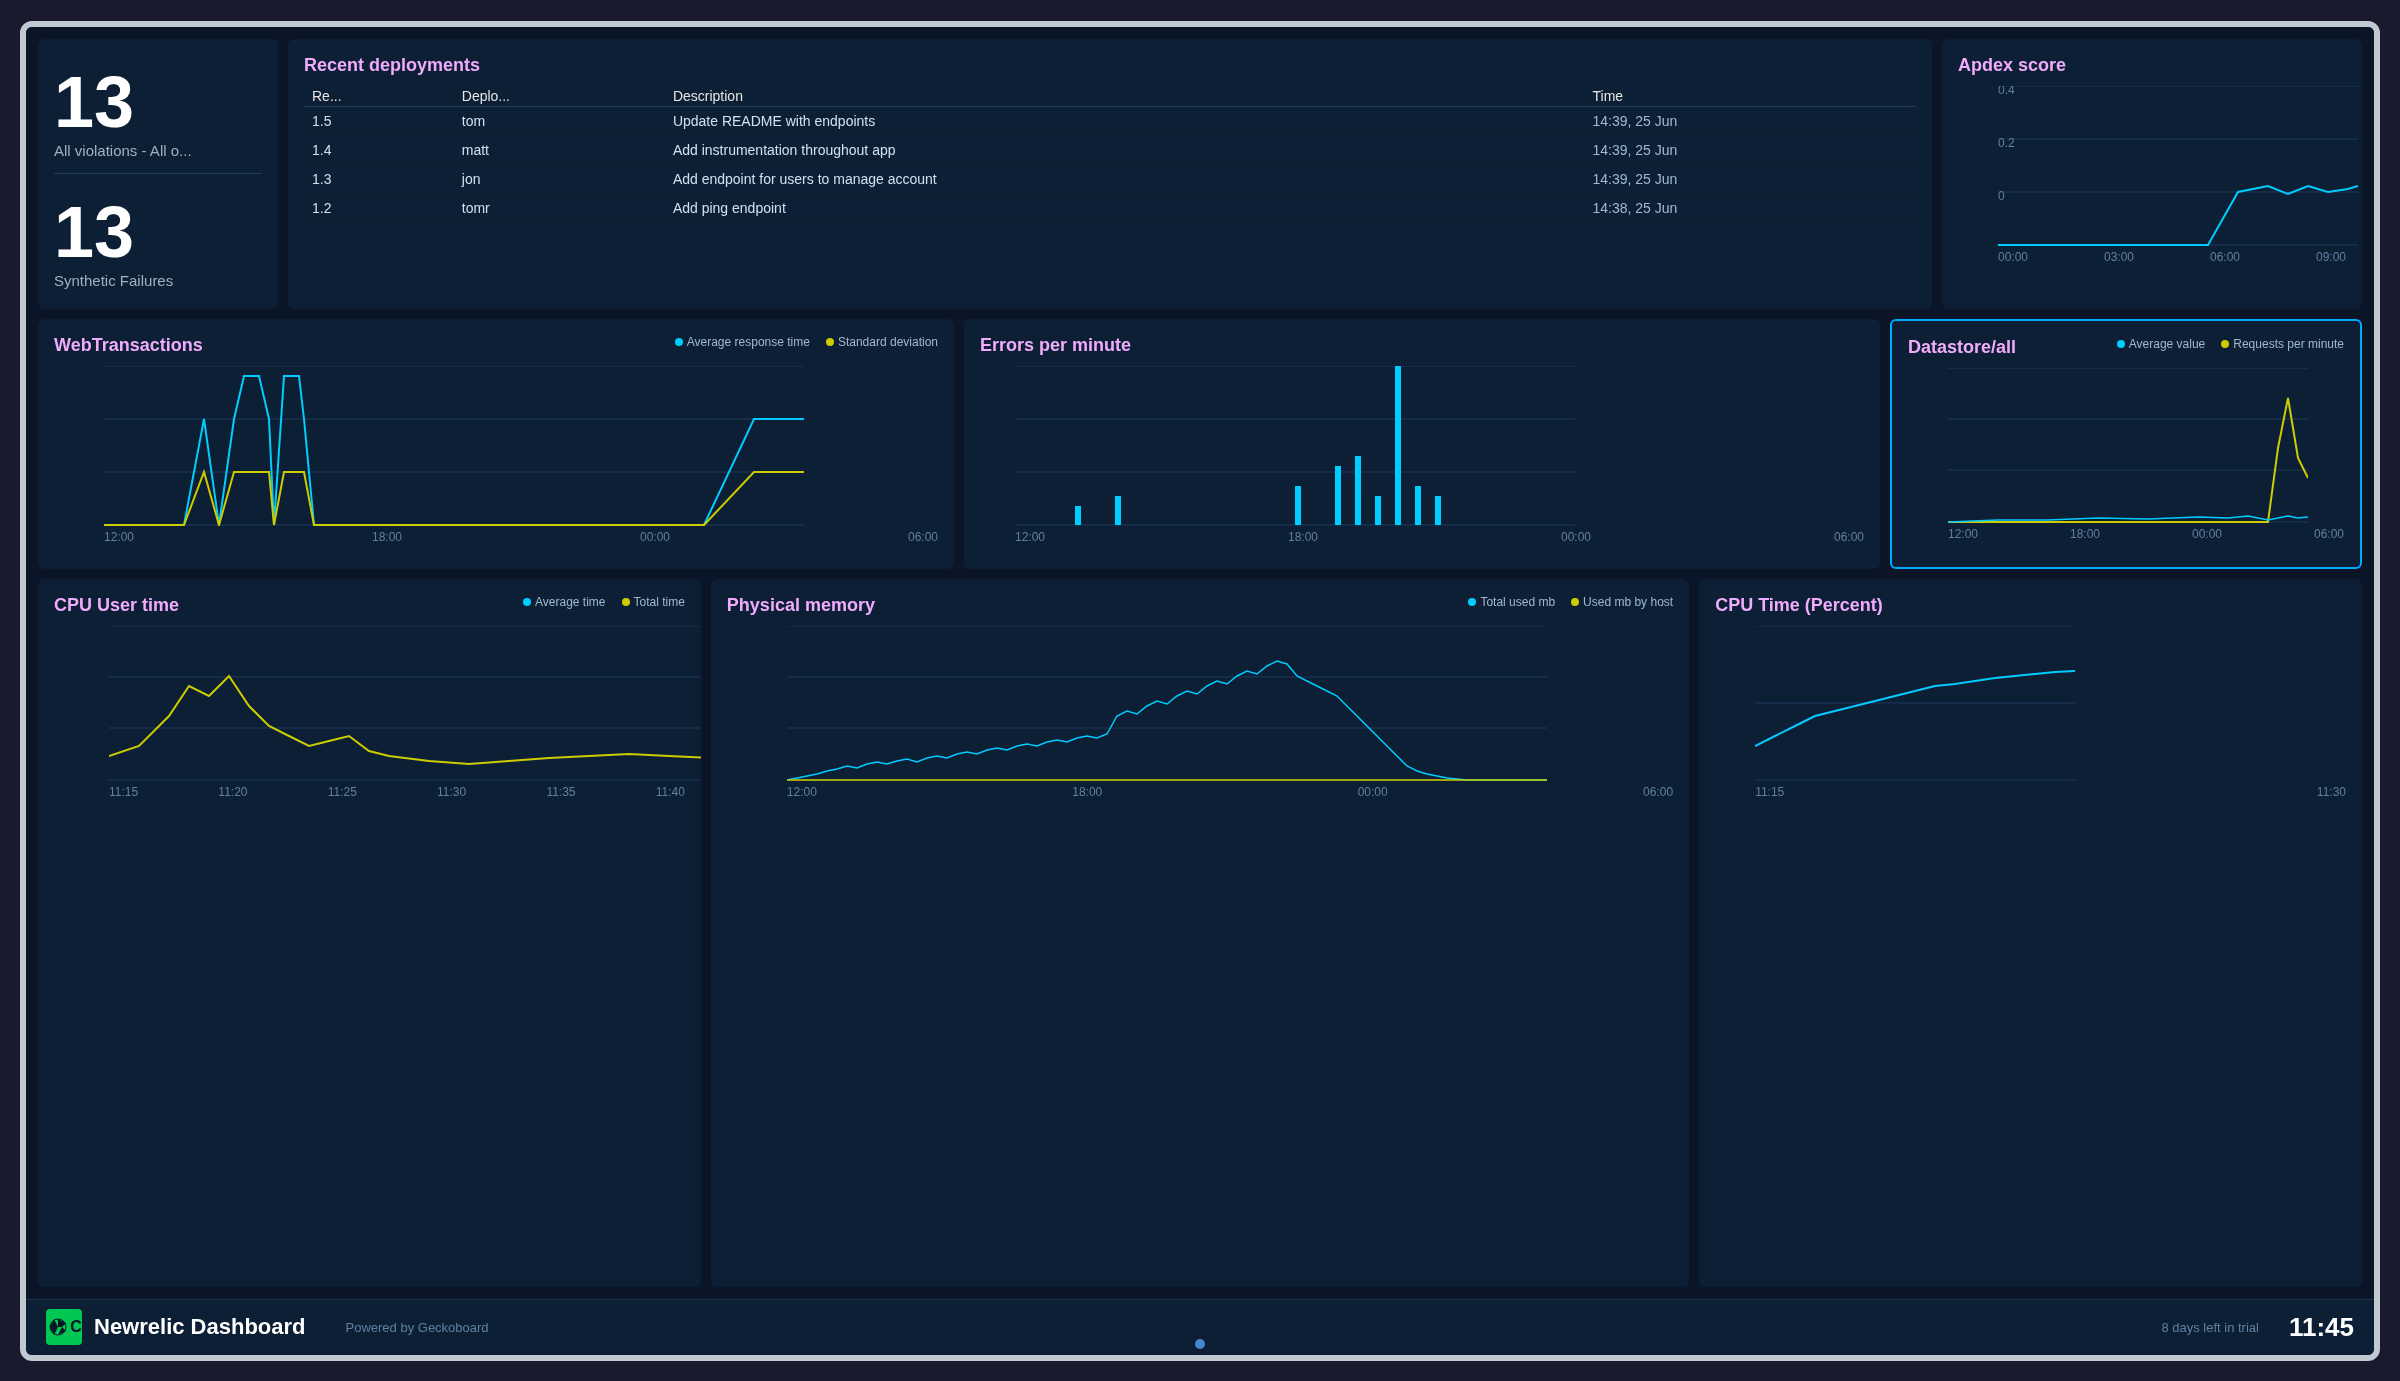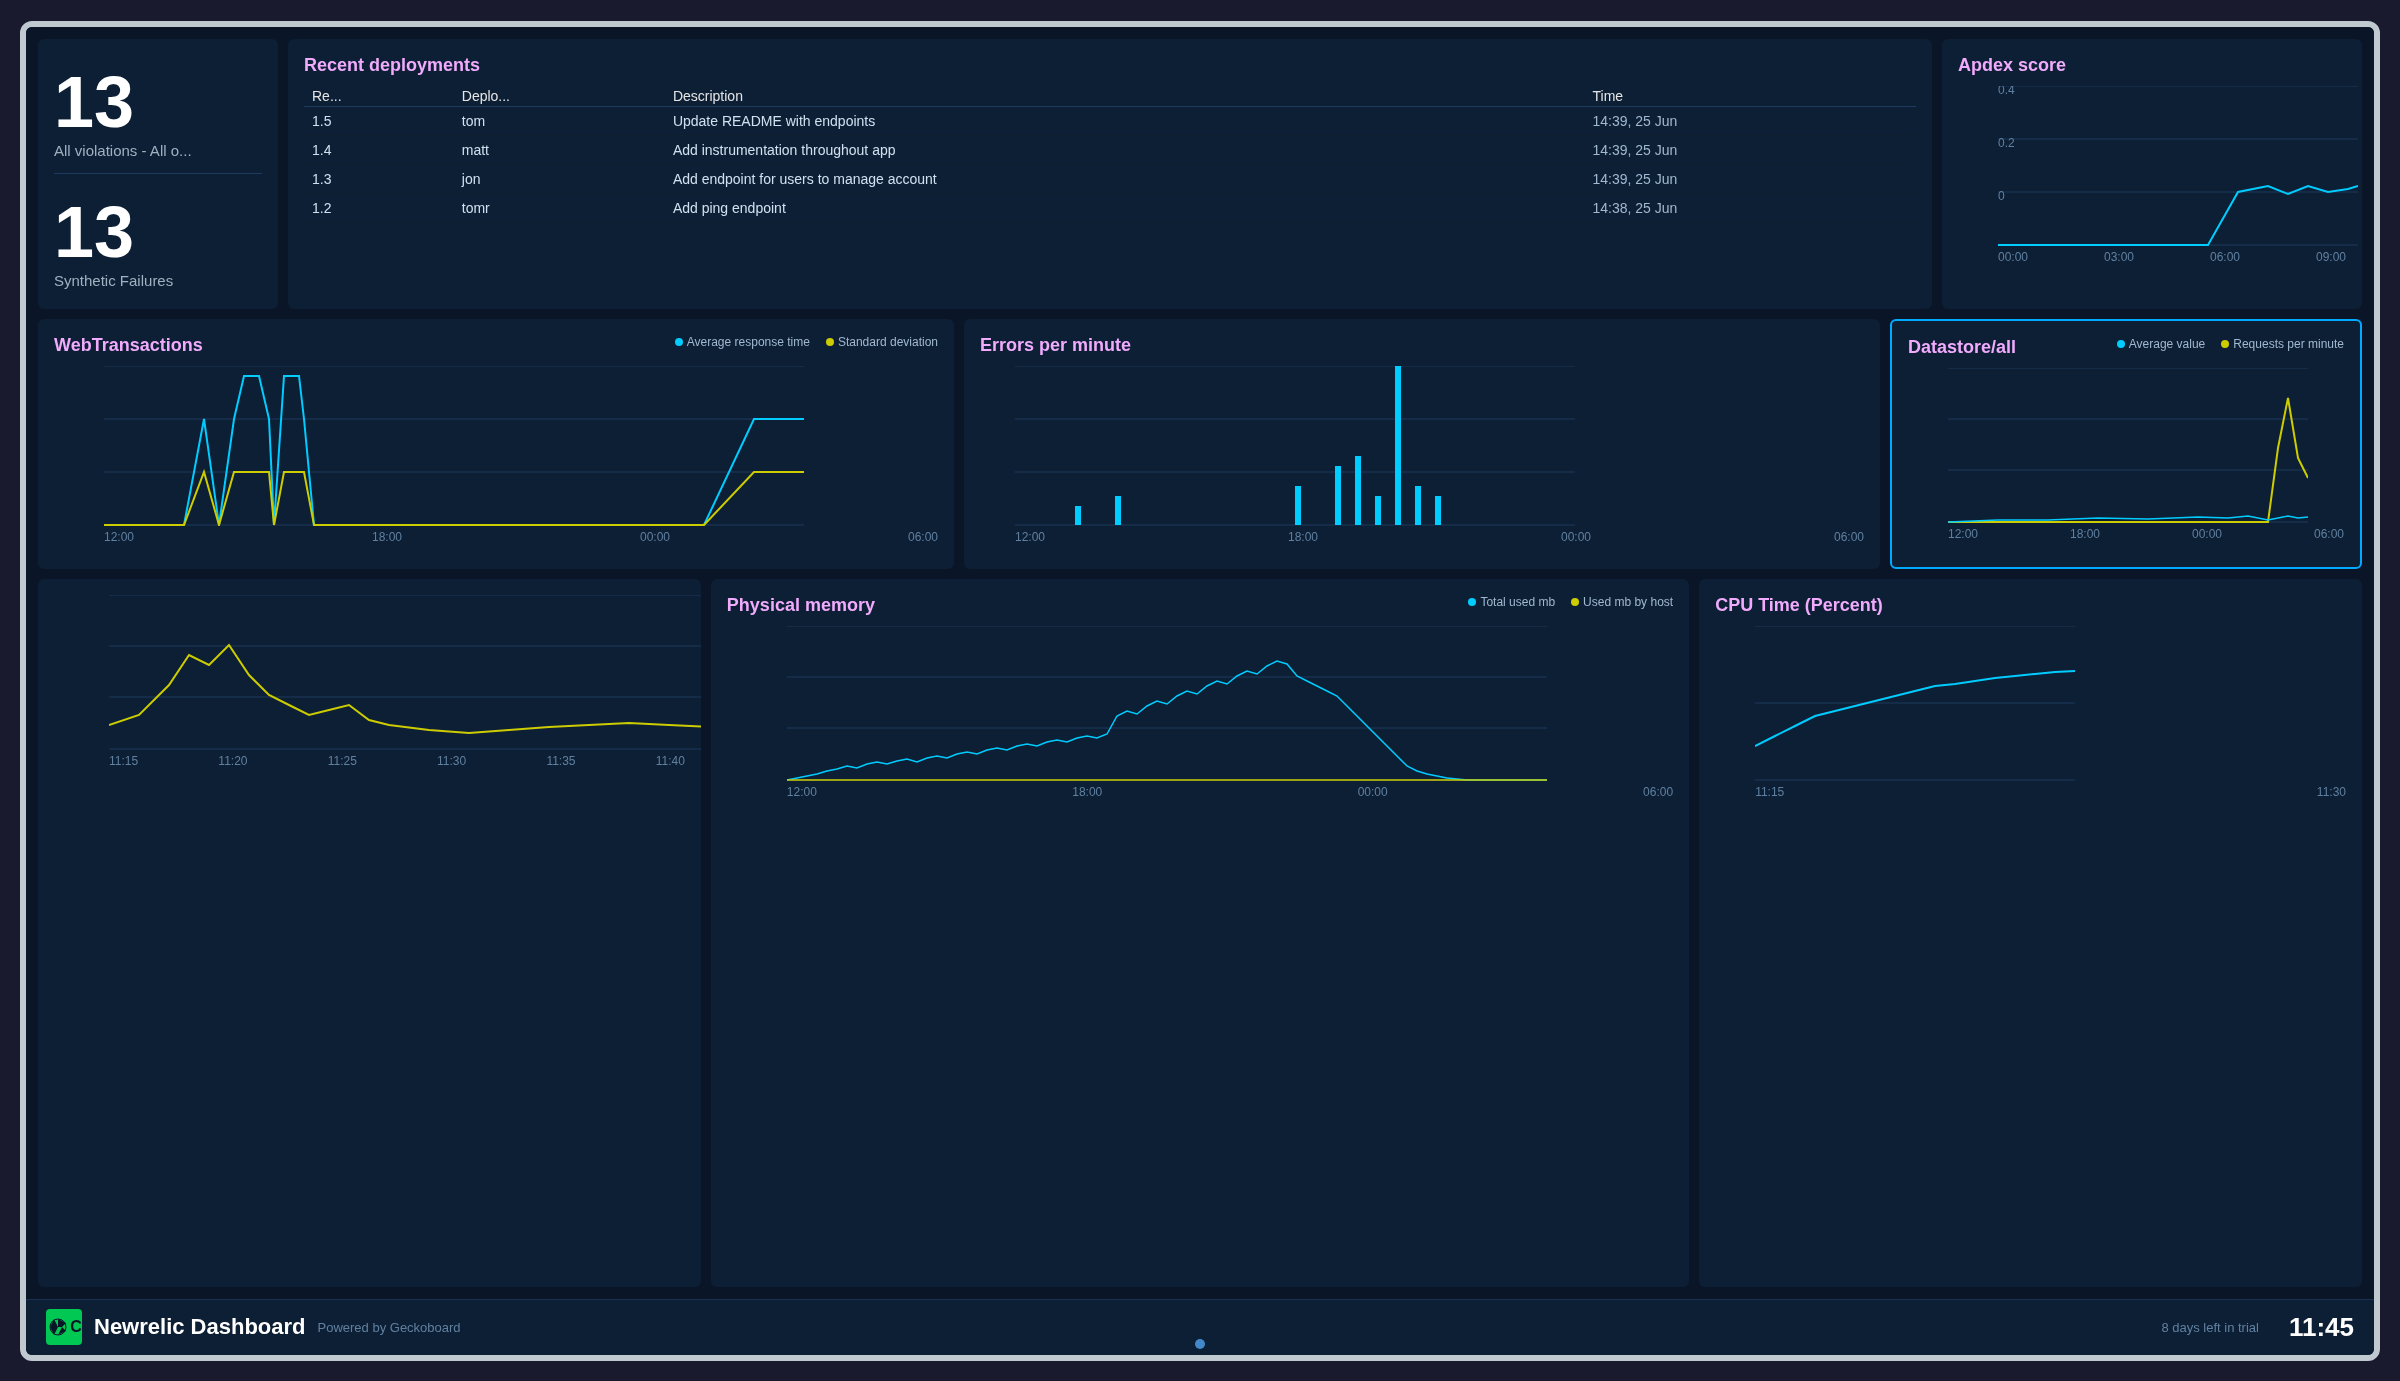--- a/index.html
+++ b/index.html
@@ -177,20 +177,21 @@
       justify-content: center;
     }
     .footer-title {
       font-size: 22px;
       font-weight: bold;
       color: #ffffff;
     }
     .footer-powered {
       font-size: 13px;
       color: #6080a0;
+      margin-left: 28px;
     }
     .footer-right {
       display: flex;
       align-items: center;
       gap: 30px;
     }
     .footer-trial {
       font-size: 13px;
       color: #6080a0;
     }
@@ -392,20 +393,27 @@
             <span>00:00</span>
             <span>06:00</span>
           </div>
         </div>
       </div>
     </div>
 
     <div class="row" style="flex:1;">
 
       <div class="card cpu-user-card">
+        <div style="display:flex; justify-content:space-between; align-items:flex-start;">
+          <div class="card-title">CPU User time</div>
+          <div class="chart-legend" style="margin-bottom:0;">
+            <span><span class="legend-dot" style="background:#00ccff;"></span>Average time</span>
+            <span><span class="legend-dot" style="background:#cccc00;"></span>Total time</span>
+          </div>
+        </div>
         <div style="position:relative; padding-left:55px;">
           <svg class="svg-chart" width="640" height="155" viewBox="0 0 640 155">
             <line x1="0" y1="0" x2="640" y2="0" class="grid-line"></line>
             <line x1="0" y1="51" x2="640" y2="51" class="grid-line"></line>
             <line x1="0" y1="102" x2="640" y2="102" class="grid-line"></line>
             <line x1="0" y1="154" x2="640" y2="154" class="grid-line"></line>
 
             <polyline points="0,130 30,120 60,90 80,60 100,70 120,50 140,80 160,100 180,110 200,120 220,115 240,110 260,125 280,130 320,135 360,138 400,135 440,132 480,130 520,128 560,130 600,132 640,130" fill="none" stroke="#cccc00" stroke-width="2"></polyline>
             <text x="-52" y="8" fill="#6080a0" font-size="11">2m 30s</text>
             <text x="-48" y="59" fill="#6080a0" font-size="11">1m 40s</text>

